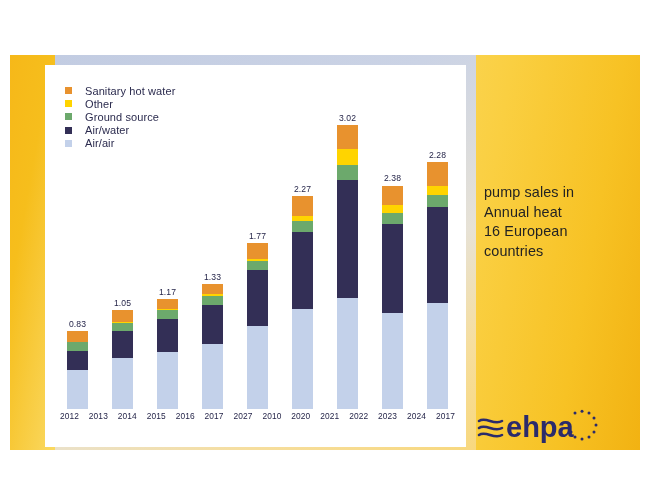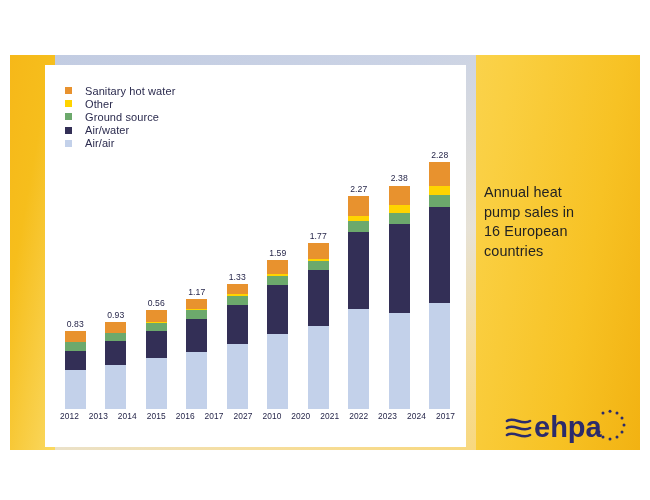--- a/index.html
+++ b/index.html
@@ -42,21 +42,21 @@
   #xaxis{position:absolute;left:0;right:0;bottom:4px;height:24px;
          display:flex;justify-content:space-between;align-items:flex-start;}
   .xl{flex:1 1 0;text-align:center;font-size:8.4px;color:#26264a;
       letter-spacing:.1px;min-width:0;}
 
   
   #title{position:absolute;left:484px;top:183px;width:140px;
          font-size:14.4px;line-height:19.5px;color:#232323;letter-spacing:.1px;}
 
   
-  #logo{position:absolute;left:504px;top:408px;width:125px;height:40px;text-decoration:underline;}
+  #logo{position:absolute;left:476px;top:408px;width:125px;height:40px;text-decoration:underline;}
   #logo svg{display:block;}
 </style>
 </head>
 <body>
 
 <div id="stage">
 
   <div id="frame"></div>
   <div id="mat"></div>
 
@@ -90,30 +90,21 @@
           <div class="col">
             <div class="val">0.83</div>
             <div class="stack" style="height: 24.058%;">
               <div class="seg" style="background: rgb(232, 146, 46); height: 14.4578%;"></div>
               <div class="seg" style="background: rgb(108, 169, 108); height: 10.8434%;"></div>
               <div class="seg" style="background: rgb(51, 47, 86); height: 25.3012%;"></div>
               <div class="seg" style="background: rgb(195, 209, 234); height: 49.3976%;"></div>
             </div>
           </div>
           <div class="col">
-            <div class="val">0.93</div>
-            <div class="stack" style="height: 26.9565%;">
-              <div class="seg" style="background: rgb(232, 146, 46); height: 12.9032%;"></div>
-              <div class="seg" style="background: rgb(108, 169, 108); height: 9.67742%;"></div>
-              <div class="seg" style="background: rgb(51, 47, 86); height: 26.8817%;"></div>
-              <div class="seg" style="background: rgb(195, 209, 234); height: 50.5376%;"></div>
-            </div>
-          </div>
-          <div class="col">
-            <div class="val">0.56</div>
+            <div class="val">1.05</div>
             <div class="stack" style="height: 30.4348%;">
               <div class="seg" style="background: rgb(232, 146, 46); height: 11.4286%;"></div>
               <div class="seg" style="background: rgb(255, 212, 0); height: 0.952381%;"></div>
               <div class="seg" style="background: rgb(108, 169, 108); height: 8.57143%;"></div>
               <div class="seg" style="background: rgb(51, 47, 86); height: 27.619%;"></div>
               <div class="seg" style="background: rgb(195, 209, 234); height: 51.4286%;"></div>
             </div>
           </div>
           <div class="col">
             <div class="val">1.17</div>
@@ -129,47 +120,47 @@
             <div class="val">1.33</div>
             <div class="stack" style="height: 38.5507%;">
               <div class="seg" style="background: rgb(232, 146, 46); height: 8.27068%;"></div>
               <div class="seg" style="background: rgb(255, 212, 0); height: 1.50376%;"></div>
               <div class="seg" style="background: rgb(108, 169, 108); height: 6.76692%;"></div>
               <div class="seg" style="background: rgb(51, 47, 86); height: 31.5789%;"></div>
               <div class="seg" style="background: rgb(195, 209, 234); height: 51.8797%;"></div>
             </div>
           </div>
           <div class="col">
-            <div class="val">1.59</div>
-            <div class="stack" style="height: 46.087%;">
-              <div class="seg" style="background: rgb(232, 146, 46); height: 9.43396%;"></div>
-              <div class="seg" style="background: rgb(255, 212, 0); height: 1.25786%;"></div>
-              <div class="seg" style="background: rgb(108, 169, 108); height: 6.28931%;"></div>
-              <div class="seg" style="background: rgb(51, 47, 86); height: 32.7044%;"></div>
-              <div class="seg" style="background: rgb(195, 209, 234); height: 50.3145%;"></div>
-            </div>
-          </div>
-          <div class="col">
             <div class="val">1.77</div>
             <div class="stack" style="height: 51.3043%;">
               <div class="seg" style="background: rgb(232, 146, 46); height: 9.60452%;"></div>
               <div class="seg" style="background: rgb(255, 212, 0); height: 1.12994%;"></div>
               <div class="seg" style="background: rgb(108, 169, 108); height: 5.64972%;"></div>
               <div class="seg" style="background: rgb(51, 47, 86); height: 33.8983%;"></div>
               <div class="seg" style="background: rgb(195, 209, 234); height: 49.7175%;"></div>
             </div>
           </div>
           <div class="col">
             <div class="val">2.27</div>
             <div class="stack" style="height: 65.7971%;">
               <div class="seg" style="background: rgb(232, 146, 46); height: 9.2511%;"></div>
               <div class="seg" style="background: rgb(255, 212, 0); height: 2.64317%;"></div>
               <div class="seg" style="background: rgb(108, 169, 108); height: 5.28634%;"></div>
               <div class="seg" style="background: rgb(51, 47, 86); height: 36.1233%;"></div>
               <div class="seg" style="background: rgb(195, 209, 234); height: 46.696%;"></div>
+            </div>
+          </div>
+          <div class="col">
+            <div class="val">3.02</div>
+            <div class="stack" style="height: 87.5362%;">
+              <div class="seg" style="background: rgb(232, 146, 46); height: 8.27815%;"></div>
+              <div class="seg" style="background: rgb(255, 212, 0); height: 5.62914%;"></div>
+              <div class="seg" style="background: rgb(108, 169, 108); height: 5.29801%;"></div>
+              <div class="seg" style="background: rgb(51, 47, 86); height: 41.7219%;"></div>
+              <div class="seg" style="background: rgb(195, 209, 234); height: 39.0728%;"></div>
             </div>
           </div>
           <div class="col">
             <div class="val">2.38</div>
             <div class="stack" style="height: 68.9855%;">
               <div class="seg" style="background: rgb(232, 146, 46); height: 8.82353%;"></div>
               <div class="seg" style="background: rgb(255, 212, 0); height: 3.36134%;"></div>
               <div class="seg" style="background: rgb(108, 169, 108); height: 5.04202%;"></div>
               <div class="seg" style="background: rgb(51, 47, 86); height: 39.916%;"></div>
               <div class="seg" style="background: rgb(195, 209, 234); height: 42.8571%;"></div>
@@ -200,22 +191,22 @@
           <div class="xl">2022</div>
           <div class="xl">2023</div>
           <div class="xl">2024</div>
           <div class="xl">2017</div>
         </div>
     </div>
 
   </div>
 
   <div id="title">
+    <div>pump sales in</div>
     <div>Annual heat</div>
-    <div>pump sales in</div>
     <div>16 European</div>
     <div>countries</div>
   </div>
 
   <div id="logo">
     <svg width="125" height="40" viewBox="0 0 125 40">
       <g fill="none" stroke="#2B2B6B" stroke-width="2.6" stroke-linecap="round">
         <path d="M3 13 C10 8, 18 18, 26 13"></path>
         <path d="M3 20 C10 15, 18 25, 26 20"></path>
         <path d="M3 27 C10 22, 18 32, 26 27"></path>

